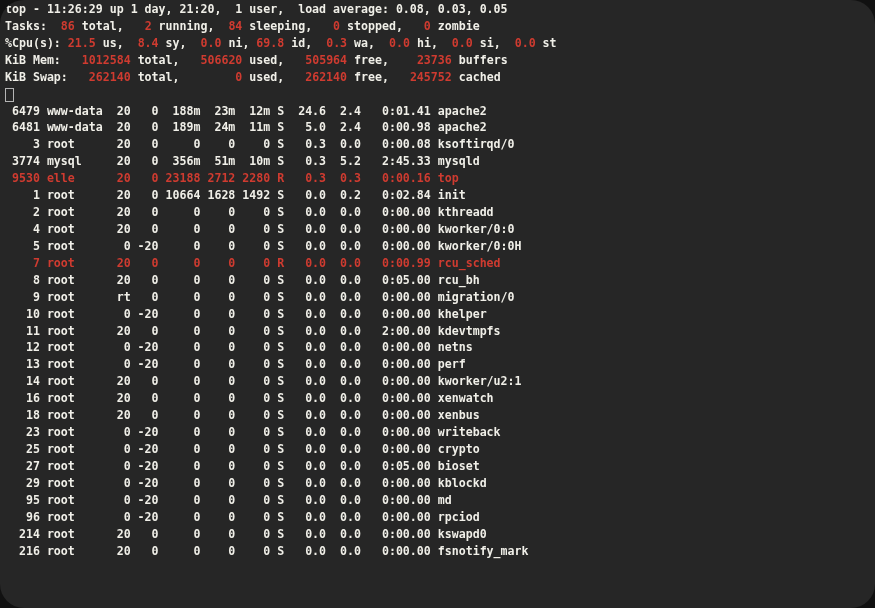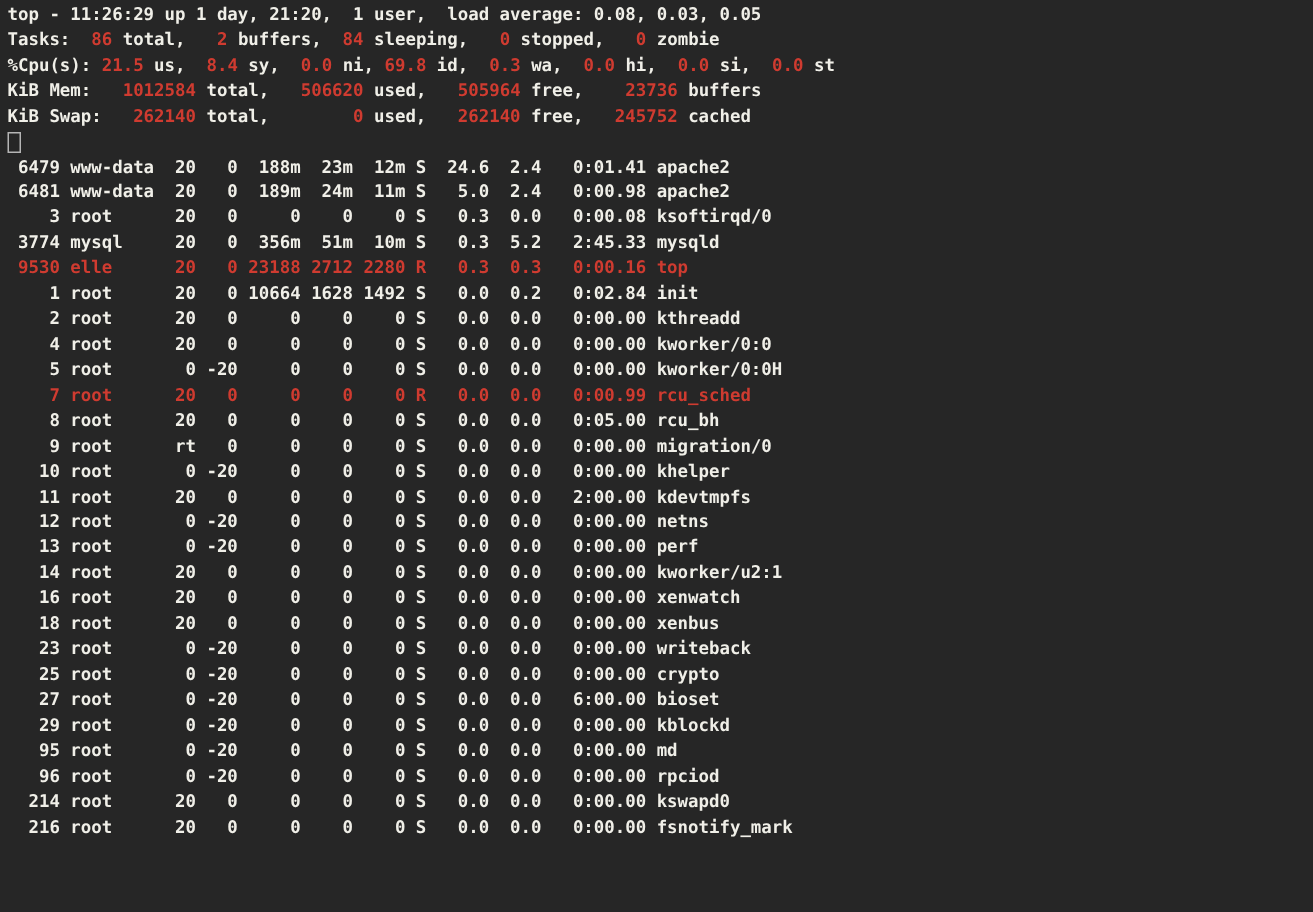--- a/index.html
+++ b/index.html
@@ -9,20 +9,21 @@
     height: 608px;
     box-sizing: border-box;
     padding: 1px 0 0 5px;
     overflow: hidden;
     background: var(--background, #262626);
     color: var(--text, #f0efe8);
     font-family: "DejaVu Sans Mono", "Liberation Mono", monospace;
     font-weight: 700;
     font-size: 11.6px;
     line-height: 16.93px;
+    border-radius: 24px;
   }
   .line { white-space: pre; height: 16.93px; }
   .red { color: var(--red, #cf3b30); }
   .table-header {
     background: var(--header-background, #fffffa);
     color: var(--header-text, #1d1d1b);
     margin-left: -5px;
     padding-left: 5px;
   }
   .cursor {
@@ -33,21 +34,21 @@
     margin-top: 2px;
     vertical-align: top;
   }
 </style>
 </head>
 <body>
 
 <div class="screen">
   <div>
       <div class="line"><span>top - 11:26:29 up 1 day, 21:20,  1 user,  load average: 0.08, 0.03, 0.05</span></div>
-      <div class="line"><span>Tasks:  </span><span class="red">86</span><span> total,   </span><span class="red">2</span><span> buffers,  </span><span class="red">84</span><span> sleeping,   </span><span class="red">0</span><span> stopped,   </span><span class="red">0</span><span> zombie</span></div>
+      <div class="line"><span>Tasks:  </span><span class="red">86</span><span> total,   </span><span class="red">2</span><span> running,  </span><span class="red">84</span><span> sleeping,   </span><span class="red">0</span><span> stopped,   </span><span class="red">0</span><span> zombie</span></div>
       <div class="line"><span>%Cpu(s): </span><span class="red">21.5</span><span> us,  </span><span class="red">8.4</span><span> sy,  </span><span class="red">0.0</span><span> ni, </span><span class="red">69.8</span><span> id,  </span><span class="red">0.3</span><span> wa,  </span><span class="red">0.0</span><span> hi,  </span><span class="red">0.0</span><span> si,  </span><span class="red">0.0</span><span> st</span></div>
       <div class="line"><span>KiB Mem:   </span><span class="red">1012584</span><span> total,   </span><span class="red">506620</span><span> used,   </span><span class="red">505964</span><span> free,    </span><span class="red">23736</span><span> buffers</span></div>
       <div class="line"><span>KiB Swap:   </span><span class="red">262140</span><span> total,        </span><span class="red">0</span><span> used,   </span><span class="red">262140</span><span> free,   </span><span class="red">245752</span><span> cached</span></div>
     </div>
   <div class="line"><span class="cursor"></span></div>
   <div>
       <div class="line"> 6479 www-data  20   0  188m  23m  12m S  24.6  2.4   0:01.41 apache2</div>
       <div class="line"> 6481 www-data  20   0  189m  24m  11m S   5.0  2.4   0:00.98 apache2</div>
       <div class="line">    3 root      20   0     0    0    0 S   0.3  0.0   0:00.08 ksoftirqd/0</div>
       <div class="line"> 3774 mysql     20   0  356m  51m  10m S   0.3  5.2   2:45.33 mysqld</div>
@@ -61,20 +62,20 @@
       <div class="line">    9 root      rt   0     0    0    0 S   0.0  0.0   0:00.00 migration/0</div>
       <div class="line">   10 root       0 -20     0    0    0 S   0.0  0.0   0:00.00 khelper</div>
       <div class="line">   11 root      20   0     0    0    0 S   0.0  0.0   2:00.00 kdevtmpfs</div>
       <div class="line">   12 root       0 -20     0    0    0 S   0.0  0.0   0:00.00 netns</div>
       <div class="line">   13 root       0 -20     0    0    0 S   0.0  0.0   0:00.00 perf</div>
       <div class="line">   14 root      20   0     0    0    0 S   0.0  0.0   0:00.00 kworker/u2:1</div>
       <div class="line">   16 root      20   0     0    0    0 S   0.0  0.0   0:00.00 xenwatch</div>
       <div class="line">   18 root      20   0     0    0    0 S   0.0  0.0   0:00.00 xenbus</div>
       <div class="line">   23 root       0 -20     0    0    0 S   0.0  0.0   0:00.00 writeback</div>
       <div class="line">   25 root       0 -20     0    0    0 S   0.0  0.0   0:00.00 crypto</div>
-      <div class="line">   27 root       0 -20     0    0    0 S   0.0  0.0   6:00.00 bioset</div>
+      <div class="line">   27 root       0 -20     0    0    0 S   0.0  0.0   0:05.00 bioset</div>
       <div class="line">   29 root       0 -20     0    0    0 S   0.0  0.0   0:00.00 kblockd</div>
       <div class="line">   95 root       0 -20     0    0    0 S   0.0  0.0   0:00.00 md</div>
       <div class="line">   96 root       0 -20     0    0    0 S   0.0  0.0   0:00.00 rpciod</div>
       <div class="line">  214 root      20   0     0    0    0 S   0.0  0.0   0:00.00 kswapd0</div>
       <div class="line">  216 root      20   0     0    0    0 S   0.0  0.0   0:00.00 fsnotify_mark</div>
     </div>
 </div>
 
 </body></html>

